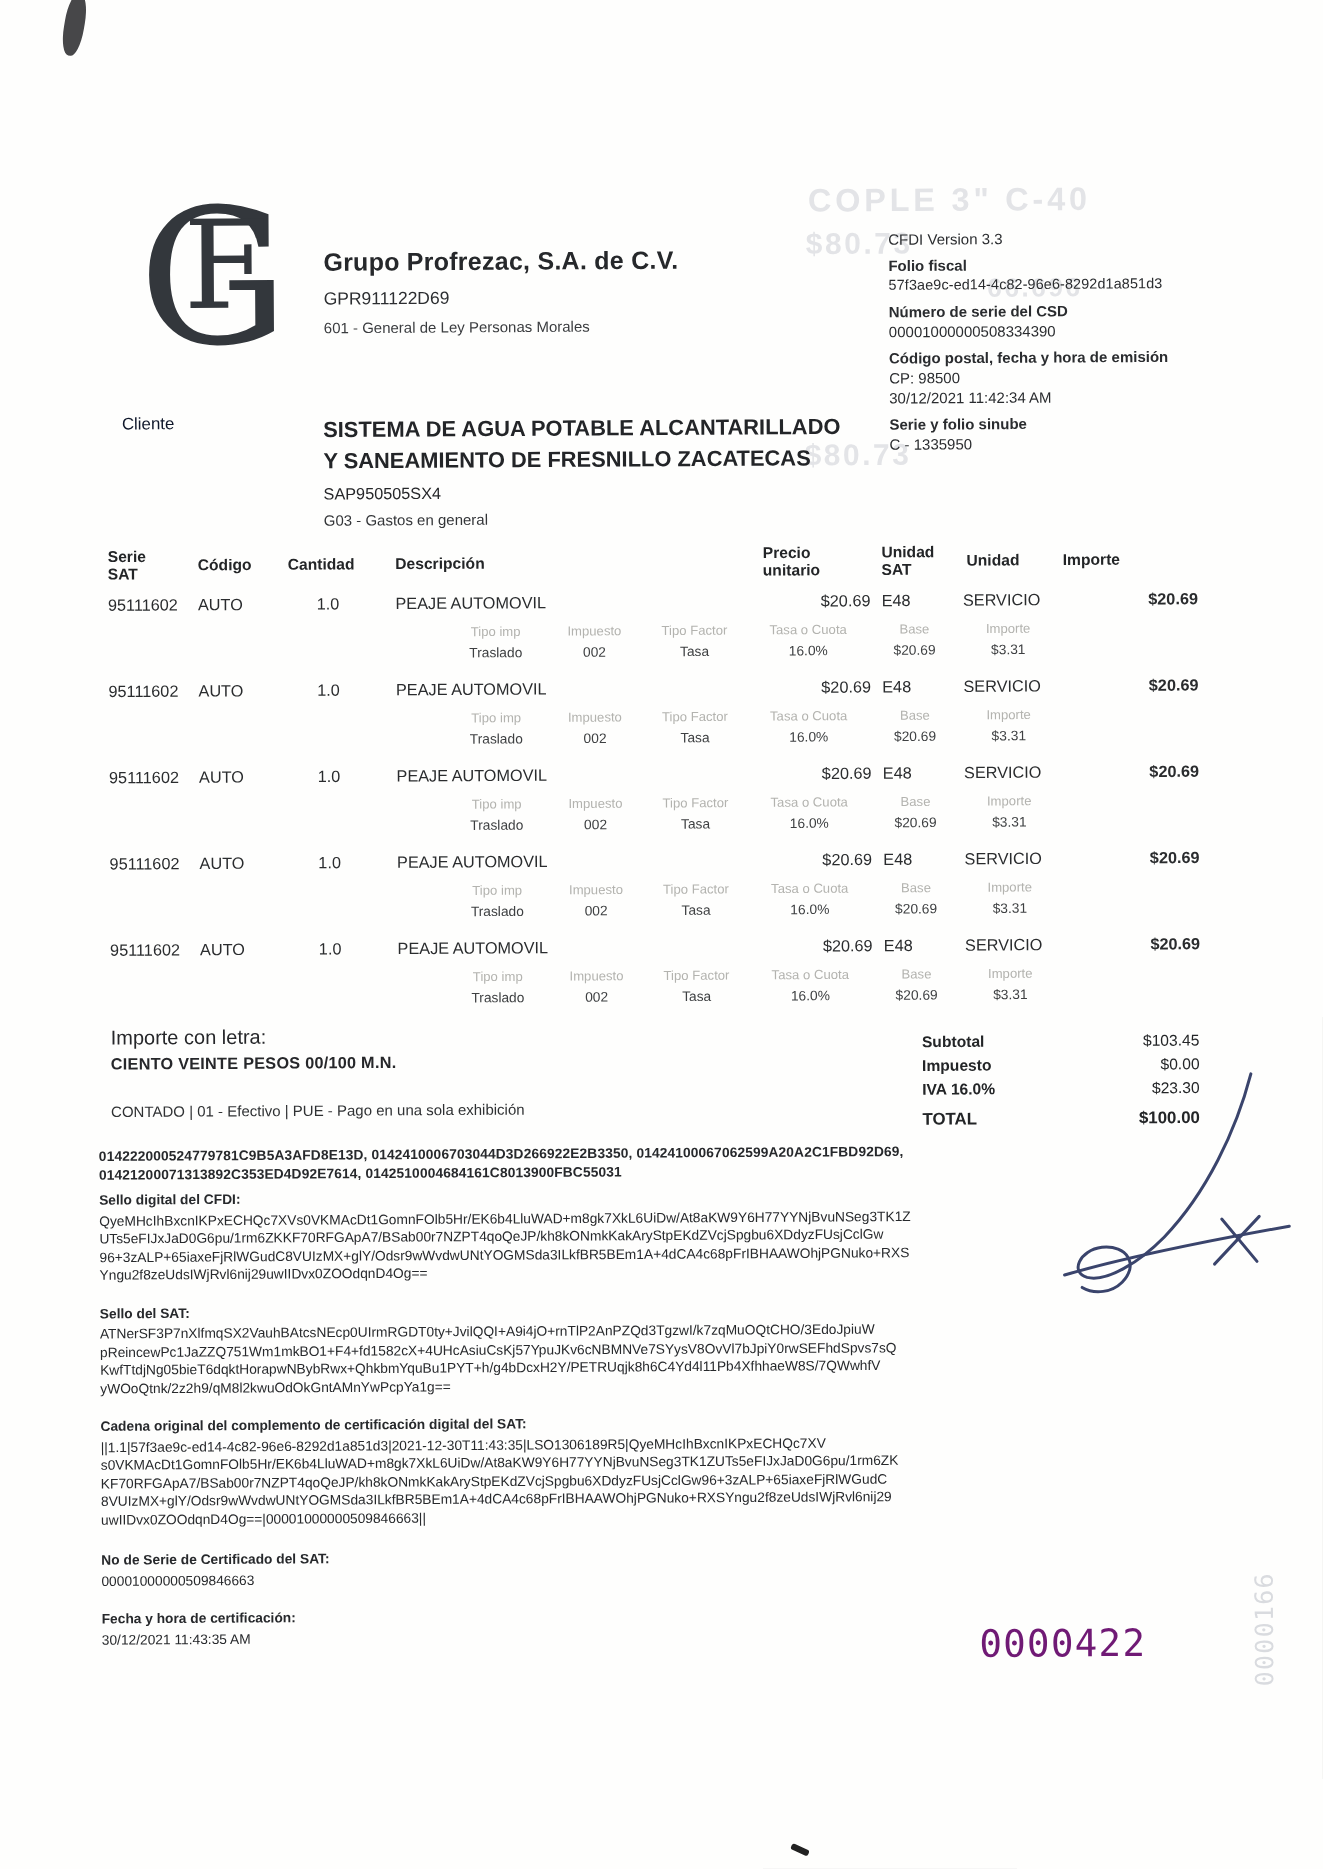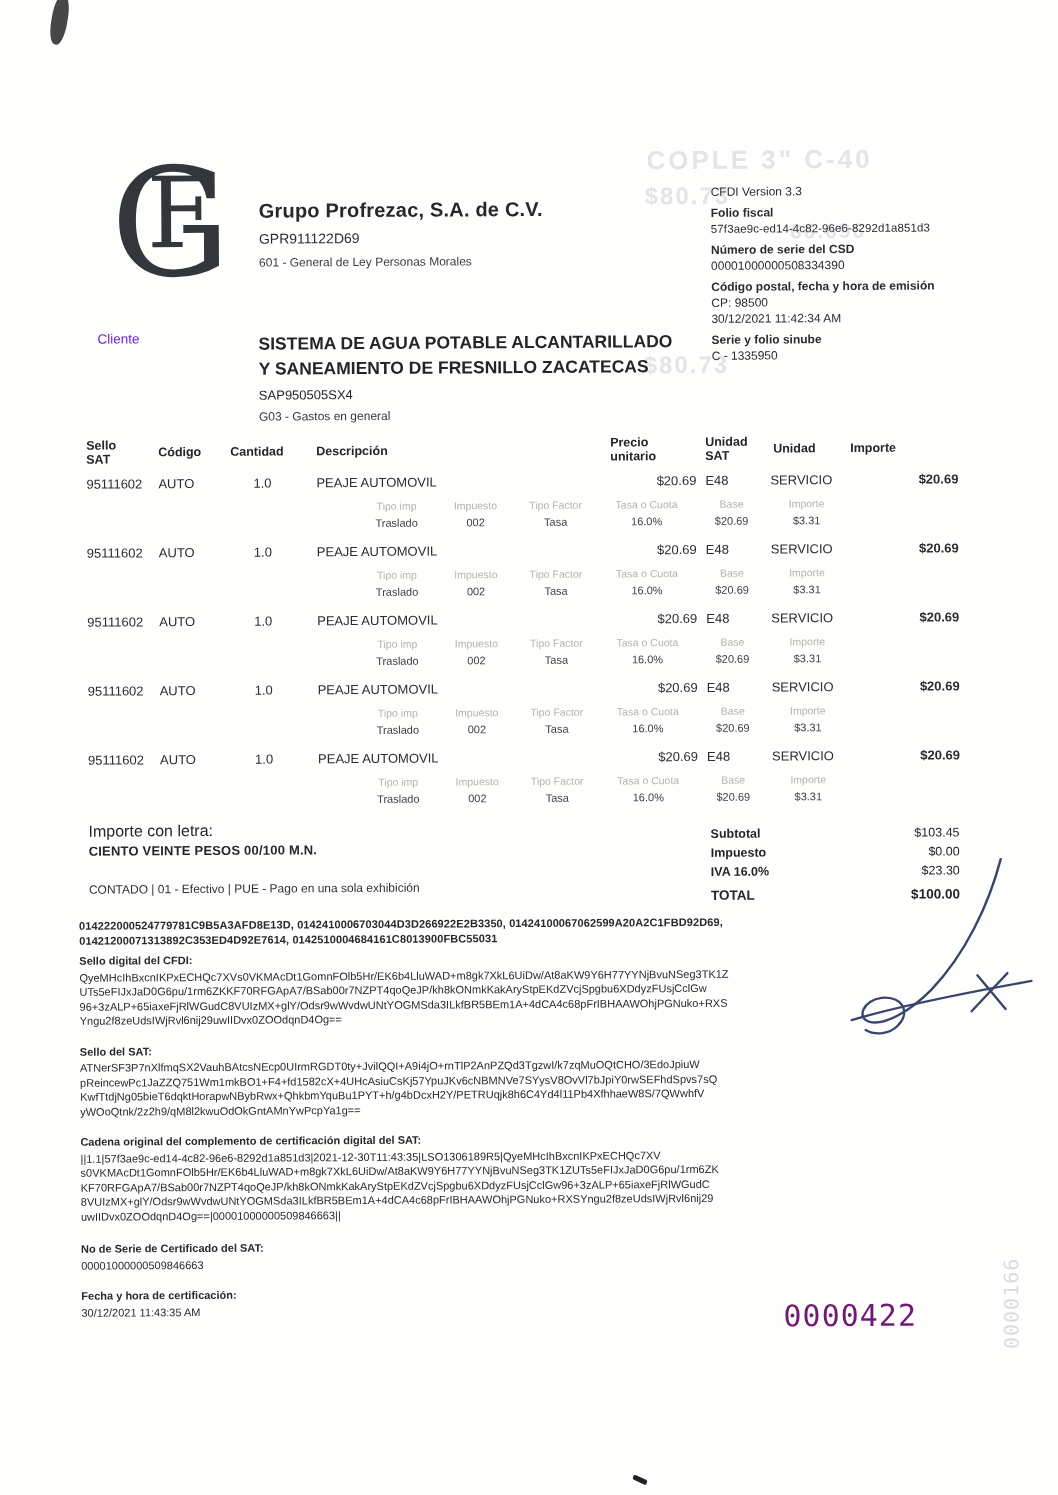--- a/index.html
+++ b/index.html
@@ -29,21 +29,21 @@
   .issuer-rfc { margin-top:8px; font-size:14px; color:#2c2e31; }
   .issuer-regime { margin-top:9px; font-size:12px; color:#3a3c3f; }
 
   
   .cfdi { position:absolute; left:714px; top:186px; width:334px; font-size:12px; line-height:15px; color:#2a2c2f; }
   .cfdi .lbl { font-weight:700; margin-top:6px; }
   .cfdi .val { margin-top:1px; }
   .cfdi .uuid { font-size:11.5px; letter-spacing:.1px; }
 
   
-  .client-label { position:absolute; left:100px; top:329px; font-size:13.5px; color:#6d28d9; }
+  .client-label { position:absolute; left:100px; top:329px; font-size:13.5px; color:#0f172a; }
   .client { position:absolute; left:261px; top:330px; width:480px; }
   .client-name { font-size:17.5px; font-weight:700; line-height:25px; color:#232528; }
   .client-rfc { margin-top:6px; font-size:13px; }
   .client-use { margin-top:7px; font-size:12px; color:#333538; }
 
   
   .items { position:absolute; left:88px; top:436px; width:872px; }
   .grid-main { display:grid; grid-template-columns:72px 70px 88px 288px 96px 58px 92px 1fr; align-items:center; }
   .items-head { font-size:12.5px; font-weight:700; line-height:14px; color:#232527; margin-bottom:9px; }
   .items-head .h2 { padding-left:2px; }
@@ -60,21 +60,21 @@
   .row-main .c7 { text-align:right; font-weight:700; }
   .grid-tax { display:grid; grid-template-columns:80px 78px 82px 100px 70px 80px; margin-left:270px; text-align:center; }
   .row-tax-head { margin-top:9px; font-size:10.5px; line-height:12px; color:#b3b3af; }
   .row-tax-vals { margin-top:5px; font-size:11px; line-height:13px; color:#3e4042; }
 
   
   .words-label { position:absolute; left:88px; top:820px; font-size:16px; }
   .words-value { position:absolute; left:88px; top:841px; font-size:13px; font-weight:700; letter-spacing:.2px; }
   .totals { position:absolute; left:710px; top:826px; width:249px; font-size:12.5px; color:#232527; }
   .trow { display:flex; justify-content:space-between; line-height:19px; }
-  .trow .tl { font-weight:700; }
+  .trow .tl { font-weight:700;margin-left:27px; }
   .trow.total { margin-top:4px; font-size:13.5px; }
   .trow.total .tv { font-weight:700; }
   .payment { position:absolute; left:88px; top:880px; font-size:12px; color:#2f3133; }
 
   
   .seals { position:absolute; left:78px; top:916px; width:884px; font-size:11px; line-height:14.5px; color:#27292c; }
   .seal-hash { font-weight:700; letter-spacing:.1px; }
   .seal-label { font-weight:700; margin-top:6px; }
   .seal-text { margin-top:2px; word-break:break-all; }
   .gap-lg { margin-top:16px; }
@@ -124,21 +124,21 @@
     <div class="client-label">Cliente</div>
     <div class="client">
       <div class="client-name pre">SISTEMA DE AGUA POTABLE ALCANTARILLADO
 Y SANEAMIENTO DE FRESNILLO ZACATECAS</div>
       <div class="client-rfc">SAP950505SX4</div>
       <div class="client-use">G03 - Gastos en general</div>
     </div>
 
     <div class="items">
       <div class="items-head grid-main">
-        <span class="pre h0">Sello
+        <span class="pre h0">Serie
 SAT</span>
         <span class="h1">Código</span>
         <span class="h2">Cantidad</span>
         <span class="h3">Descripción</span>
         <span class="pre h4">Precio
 unitario</span>
         <span class="pre h5">Unidad
 SAT</span>
         <span class="h6">Unidad</span>
         <span class="h7">Importe</span>

